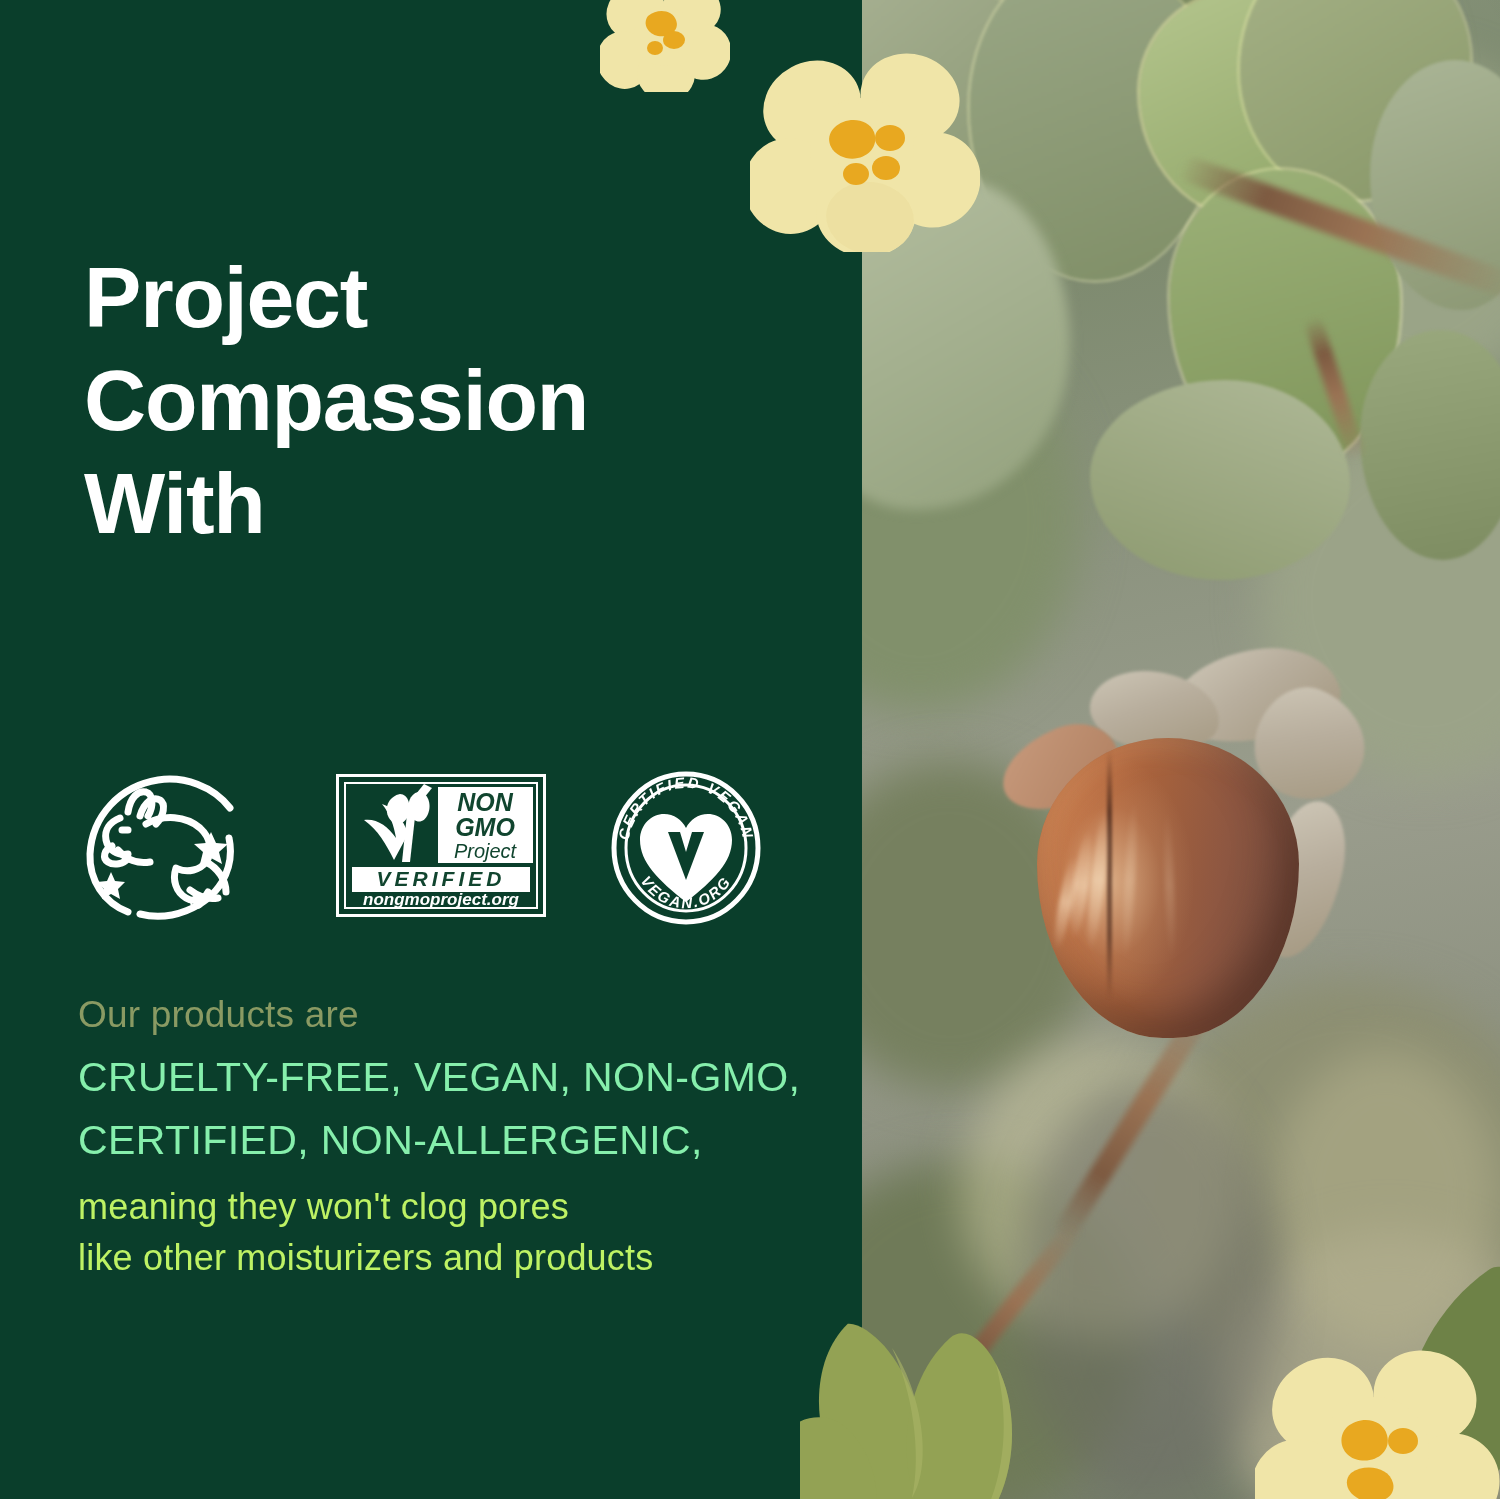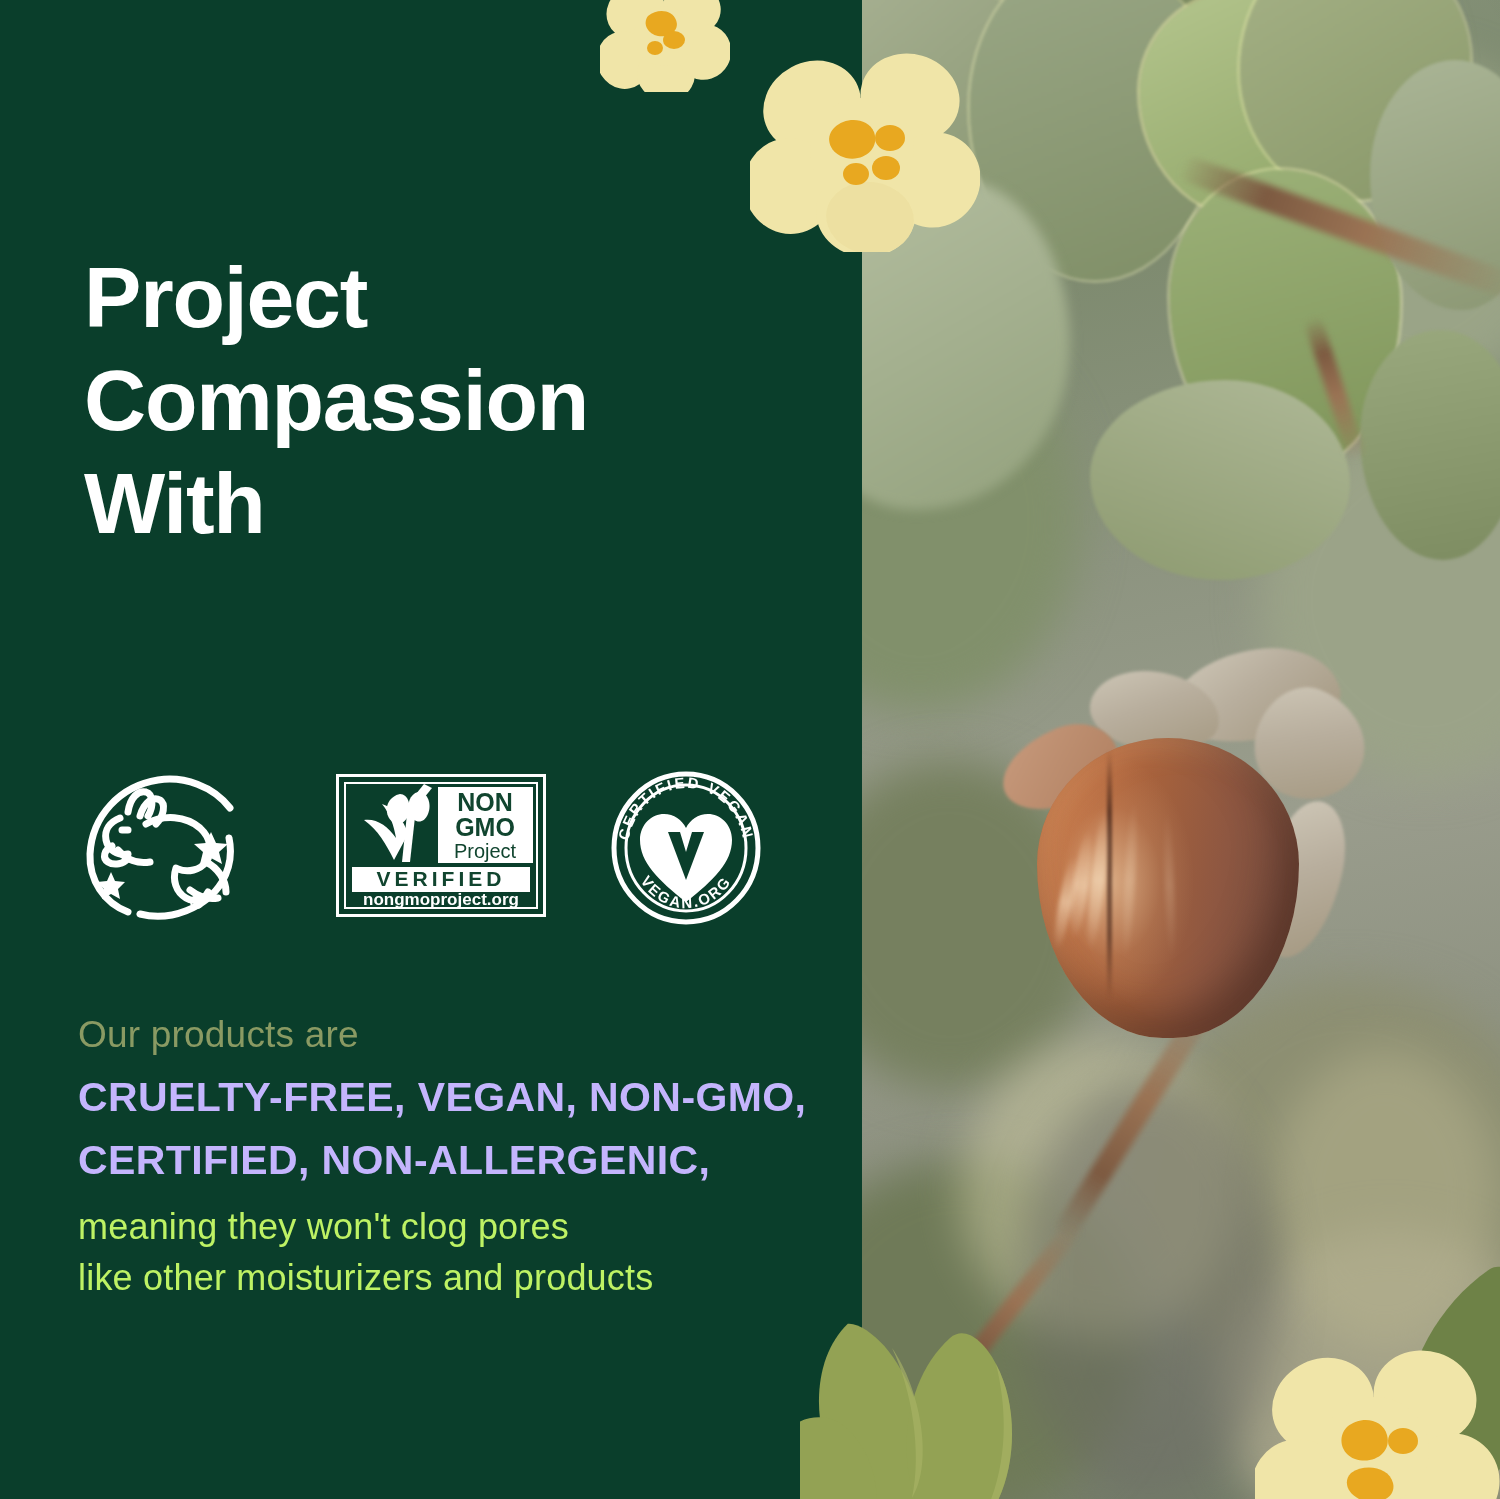--- a/index.html
+++ b/index.html
@@ -124,42 +124,41 @@
   .headline .ln { display: block; }
 
   
   .badges {
     position: absolute;
     left: 78px;
     top: 770px;
     width: 730px;
     height: 160px;
   }
-  .badge { position: absolute; top: 0; }
+  .badge { position: absolute; top: 0; font-style: italic; }
 
   
   .copy {
     position: absolute;
     left: 78px;
     top: 988px;
     width: 780px;
   }
   .copy-intro {
     color: #8a9a63;
     font-size: 37px;
     line-height: 1.45;
     font-weight: 400;
     letter-spacing: 0.2px;
-    margin-top: 20px;
   }
   .copy-claims {
-    color: #c4b5fd;
+    color: #86efac;
     font-size: 41px;
     line-height: 1.55;
-    font-weight: 700;
+    font-weight: 400;
     letter-spacing: 0.4px;
     margin-top: 4px;
   }
   .copy-claims .cl { display: block; }
   .copy-outro {
     color: #bef264;
     font-size: 36px;
     line-height: 1.42;
     font-weight: 400;
     margin-top: 8px;

